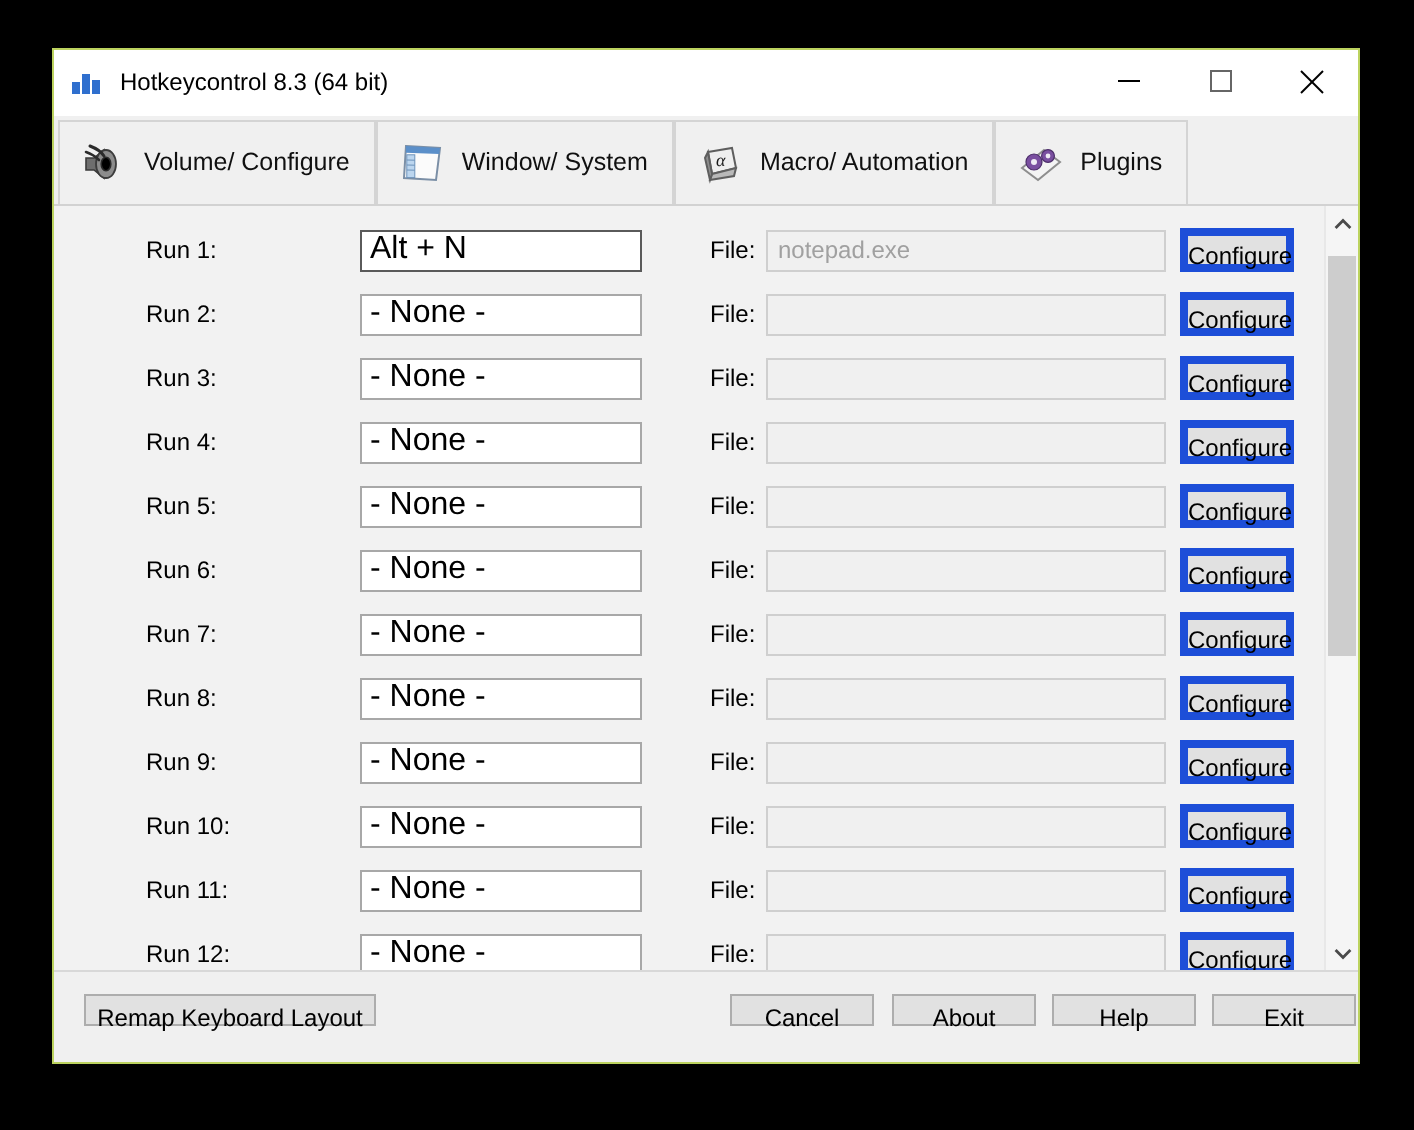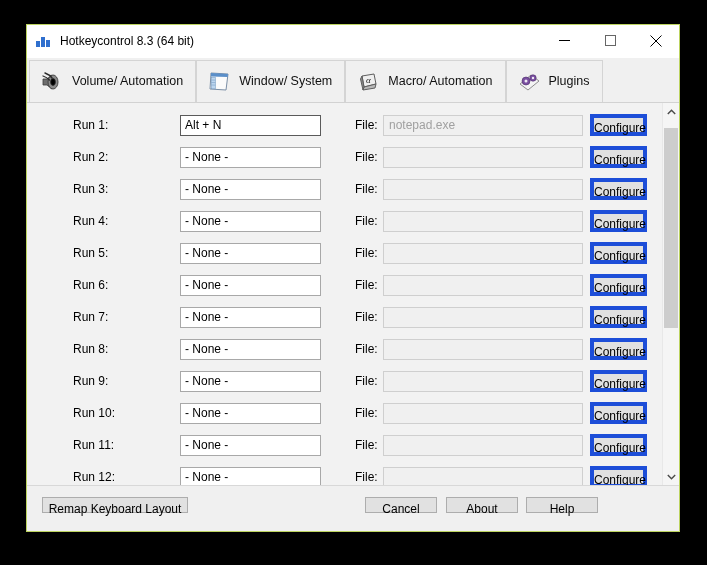--- a/index.html
+++ b/index.html
@@ -140,21 +140,21 @@
     white-space: nowrap;
   }
   .hotkey-box {
     position: absolute;
     left: 153px;
     width: 141px;
     height: 21px;
     background: #ffffff;
     border: 1px solid #a8a8a8;
     box-sizing: border-box;
-    font-size: 12px;
+    font-size: 16px;
     color: #000000;
     display: flex;
     align-items: center;
     padding-left: 4px;
   }
   .row.focused .hotkey-box { border-color: #5a5a5a; }
 
   .file-label {
     position: absolute;
     left: 328px;
@@ -292,21 +292,21 @@
       <div class="tab">
         <span class="tab-icon">
           <svg width="26" height="26" viewBox="0 0 26 26">
             <path d="M4 10 L8 10 L13 6 L13 20 L8 16 L4 16 Z" fill="#6e6e6e" stroke="#3a3a3a" stroke-width="0.8"></path>
             <ellipse cx="14" cy="13" rx="5" ry="7" fill="#8c8c8c" stroke="#3c3c3c" stroke-width="0.9"></ellipse>
             <ellipse cx="14" cy="13" rx="2.4" ry="3.4" fill="#ararar" stroke="#2b2b2b" stroke-width="0.8"></ellipse>
             <path d="M6 4 C10 5.5 12 7.5 13 9" fill="none" stroke="#2b2b2b" stroke-width="1.5" stroke-linecap="round"></path>
             <path d="M4 7 C7 8 9 9.5 10.5 11" fill="none" stroke="#2b2b2b" stroke-width="1.3" stroke-linecap="round"></path>
           </svg>
         </span>
-        <span class="tab-label">Volume/ Automation</span>
+        <span class="tab-label">Volume/ Configure</span>
       </div>
 
       <div class="tab">
         <span class="tab-icon">
           <svg width="26" height="26" viewBox="0 0 26 26">
             <path d="M5 4 L22 5 L20 21 L4 20 Z" fill="#fbfbfb" stroke="#7b8fa6" stroke-width="1"></path>
             <path d="M5 4 L22 5 L21.7 8 L5 7.4 Z" fill="#5b8fc9"></path>
             <rect x="5.4" y="8.4" width="4" height="11.4" fill="#bcd6ef" stroke="#6d93bb" stroke-width="0.5"></rect>
             <line x1="5.4" y1="11" x2="9.4" y2="11.1" stroke="#6d93bb" stroke-width="0.5"></line>
             <line x1="5.4" y1="13.5" x2="9.4" y2="13.6" stroke="#6d93bb" stroke-width="0.5"></line>
@@ -446,16 +446,17 @@
             </svg>
         </div>
       </div>
     </div>
 
     <div class="footer">
       <button class="btn remap">Remap Keyboard Layout</button>
       <button class="btn cancel">Cancel</button>
       <button class="btn about">About</button>
       <button class="btn help">Help</button>
+      <button class="btn exit">Exit</button>
     </div>
 
   </div>
 </div>
 
 </body></html>

